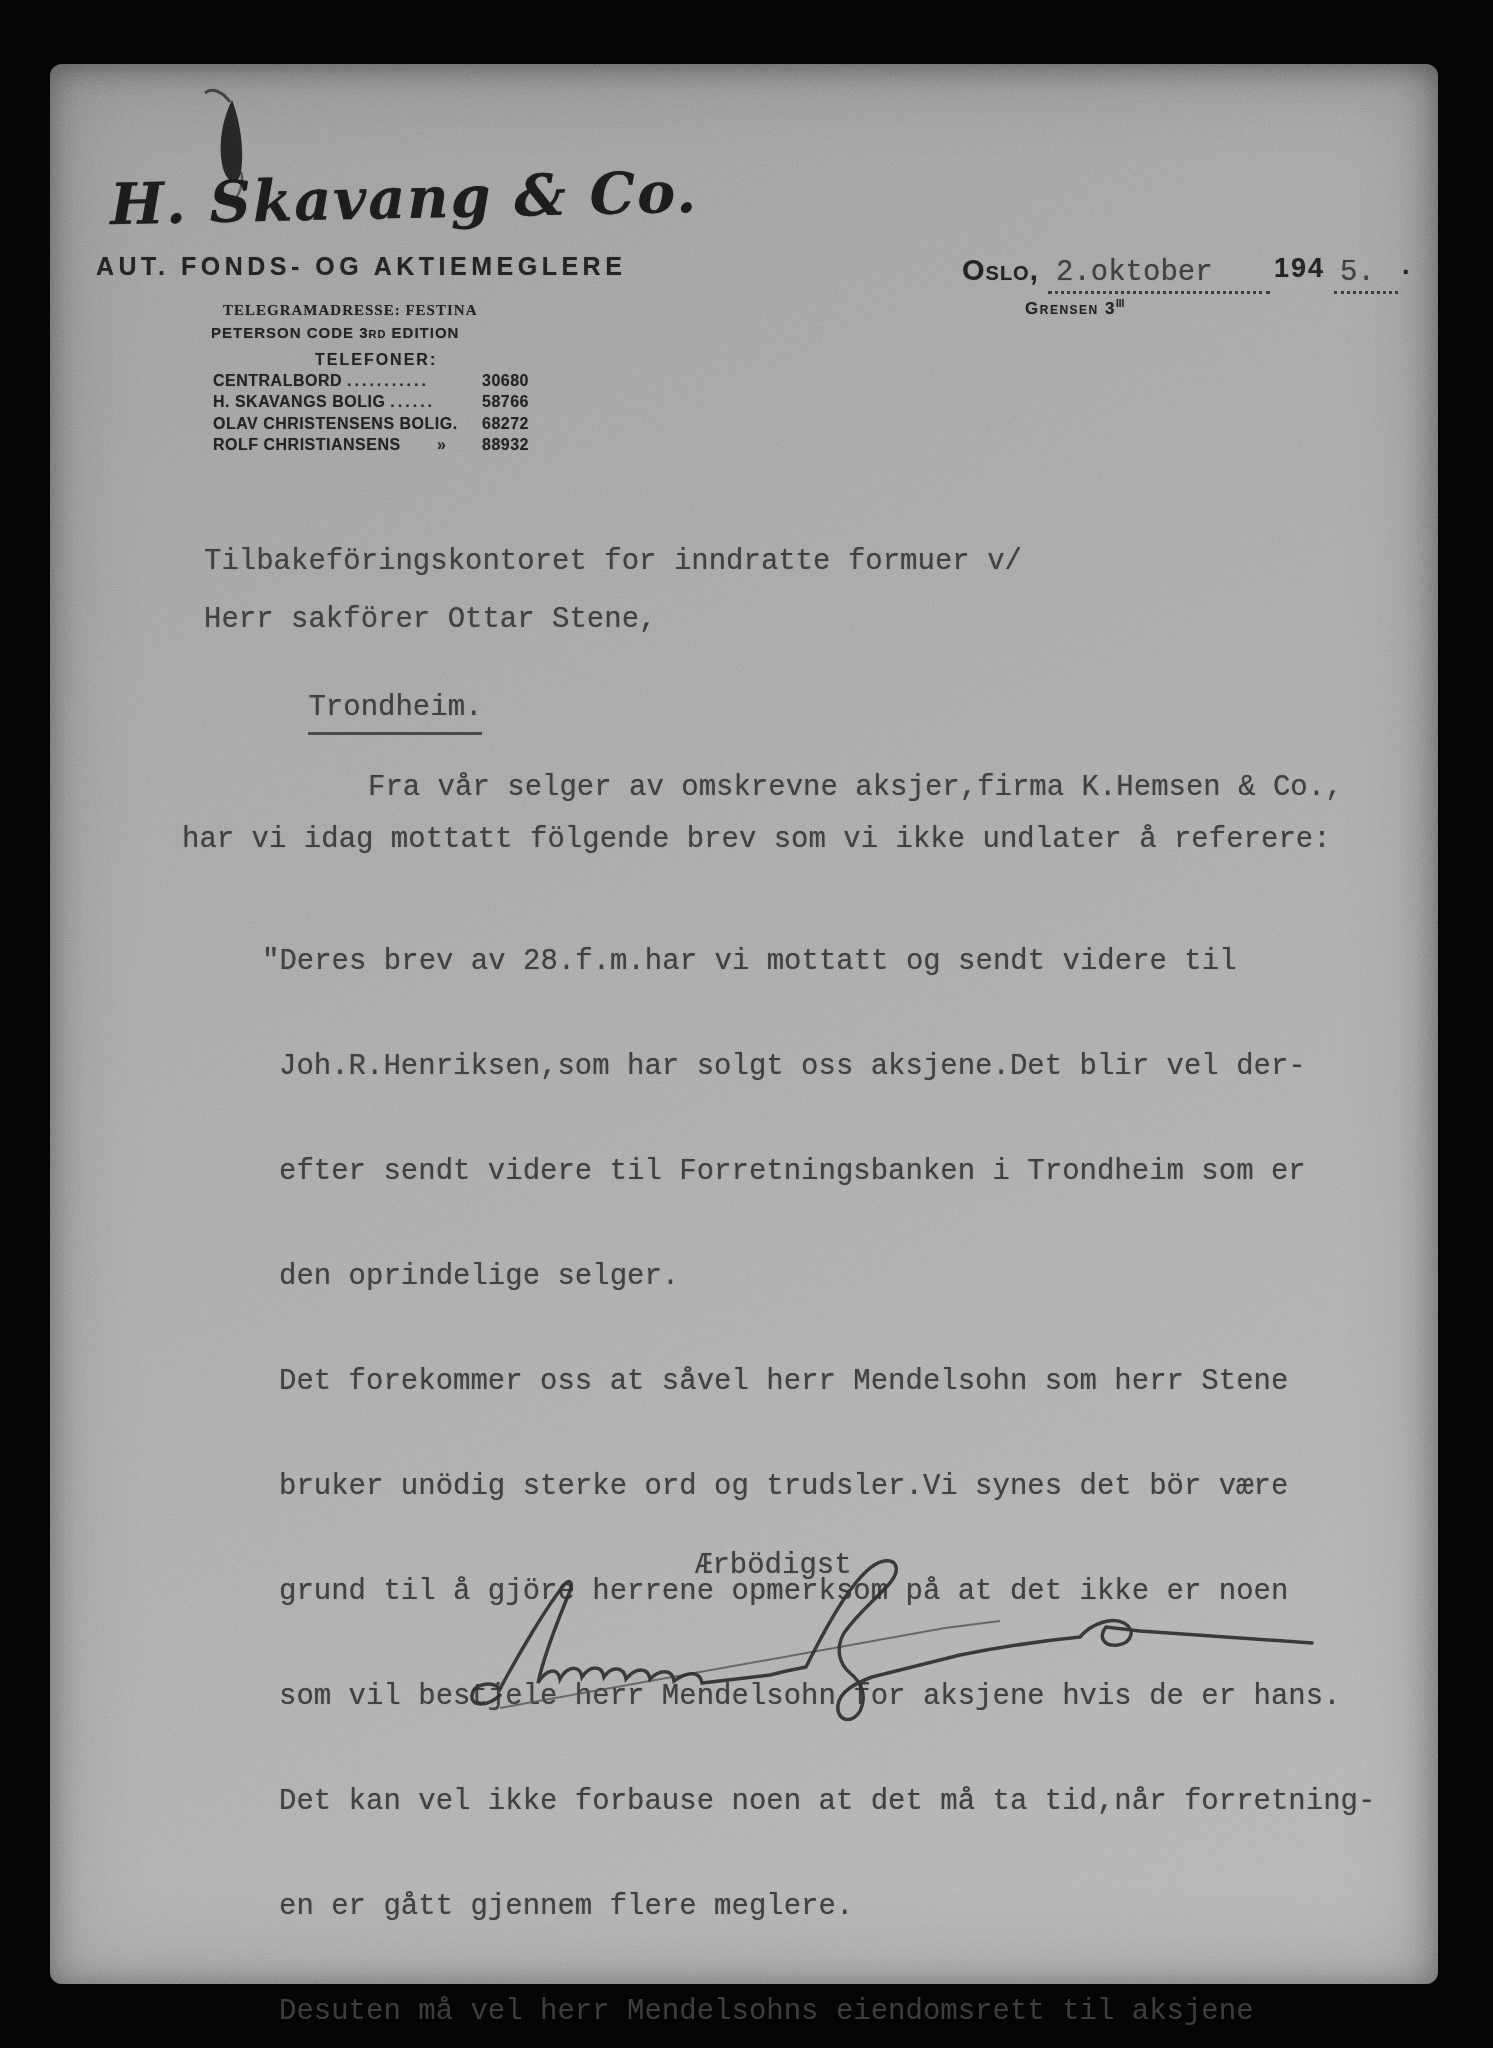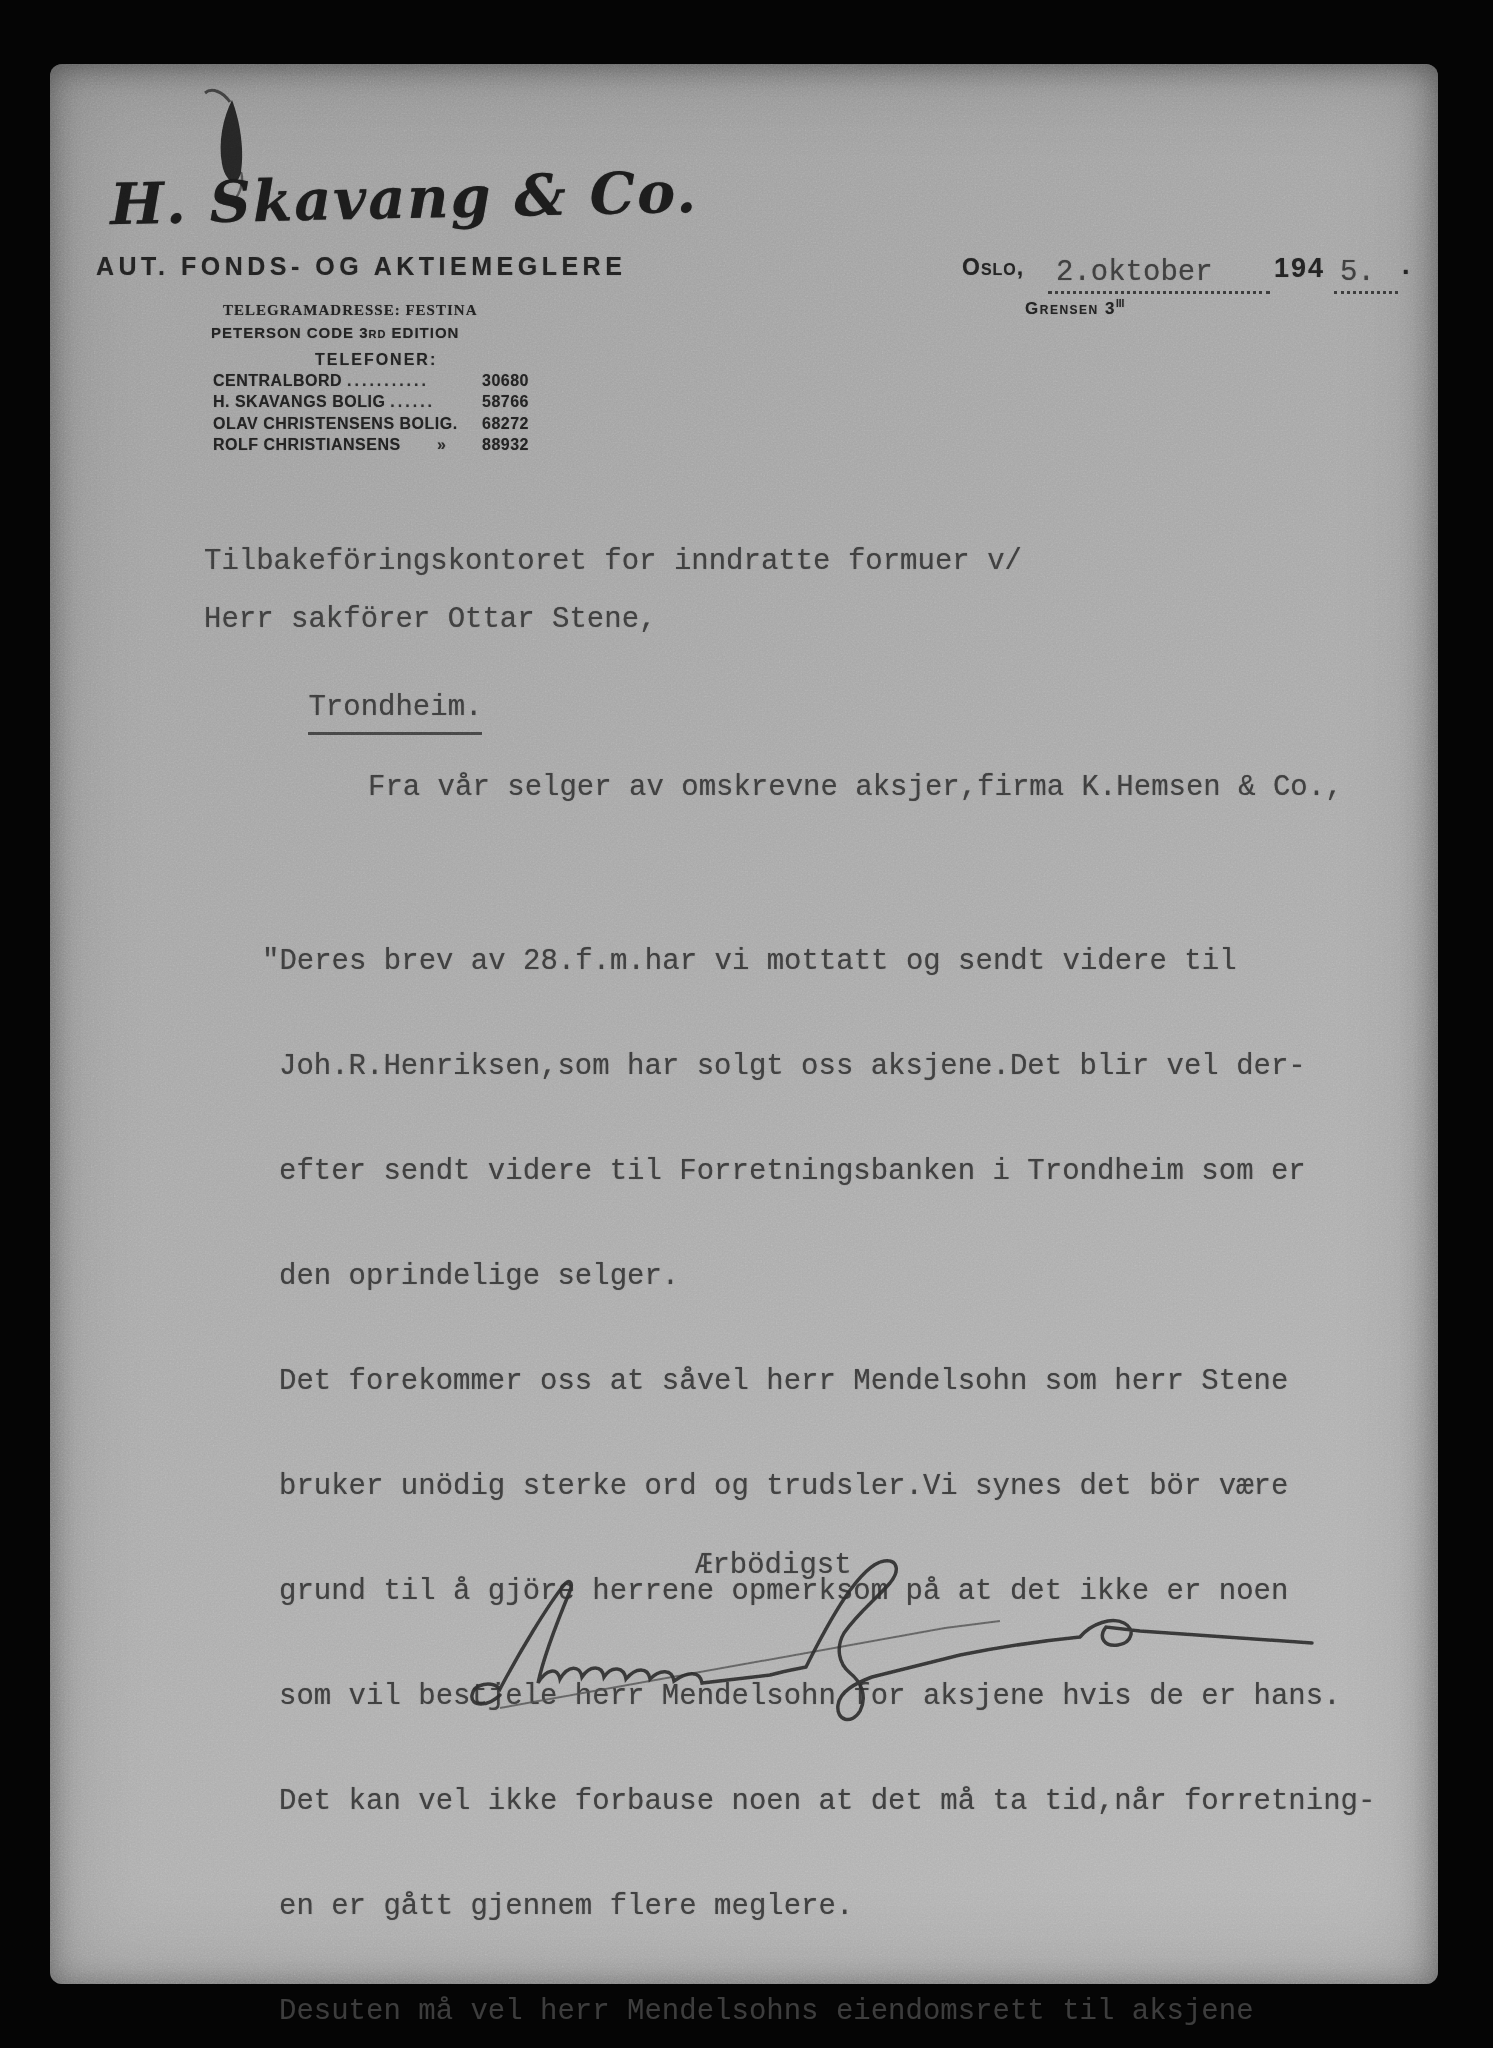--- a/index.html
+++ b/index.html
@@ -22,21 +22,21 @@
   .subtitle{font-size:25px;letter-spacing:4.5px;}
   .small-print{font-size:15px;letter-spacing:1px;font-variant-caps:small-caps;}
   .caps15{font-size:15px;letter-spacing:1px;}
   .phones{width:316px;font-size:16px;}
   .phone-row{display:flex;align-items:center;height:21.5px;letter-spacing:.5px;}
   .phone-row .lbl{white-space:pre;}
   .phone-row .leader{flex:1;overflow:hidden;white-space:nowrap;letter-spacing:3px;padding:0 5px;
                      text-align:left;color:#2c2c2c;}
   .phone-row:last-child .leader{text-align:center;letter-spacing:0;}
   .phone-row .num{white-space:pre;}
-  .city{font-size:23px;font-variant-caps:small-caps;letter-spacing:1px;}
+  .city{font-size:29px;font-variant-caps:small-caps;letter-spacing:1px;}
   .dotted-rule{border-bottom:3px dotted #3a3a3a;height:0;}
   .grensen{font-size:17px;font-variant-caps:small-caps;letter-spacing:1.5px;}
   .grensen sup{font-size:10px;letter-spacing:0;}
   .quote{left:229px;top:818px;}
   .quote .q-line{height:41px;}
   .quote .q-line:first-child{text-indent:-17px;}
   svg.overlay{position:absolute;pointer-events:none;}
   .grain{left:0;top:0;mix-blend-mode:overlay;opacity:.5;}
 </style>
 </head>
@@ -91,20 +91,21 @@
       <span>Grensen 3</span><sup>III</sup>
     </div>
 
     <div class="abs typed" style="left:154px;top:482px;">Tilbakeföringskontoret for inndratte formuer v/</div>
     <div class="abs typed" style="left:154px;top:540px;">Herr sakförer Ottar Stene,</div>
     <div class="abs typed" style="left:154px;top:596px;">
       <span class="typed-u">Trondheim.</span>
     </div>
 
     <div class="abs typed" style="left:318px;top:708px;">Fra vår selger av omskrevne aksjer,firma K.Hemsen &amp; Co.,</div>
+    <div class="abs typed" style="left:132px;top:760px;">har vi idag mottatt fölgende brev som vi ikke undlater å referere:</div>
 
     <div class="abs typed quote">
       <div class="q-line">"Deres brev av 28.f.m.har vi mottatt og sendt videre til</div>
       <div class="q-line">Joh.R.Henriksen,som har solgt oss aksjene.Det blir vel der-</div>
       <div class="q-line">efter sendt videre til Forretningsbanken i Trondheim som er</div>
       <div class="q-line">den oprindelige selger.</div>
       <div class="q-line">Det forekommer oss at såvel herr Mendelsohn som herr Stene</div>
       <div class="q-line">bruker unödig sterke ord og trudsler.Vi synes det bör være</div>
       <div class="q-line">grund til å gjöre herrene opmerksom på at det ikke er noen</div>
       <div class="q-line">som vil bestjele herr Mendelsohn for aksjene hvis de er hans.</div>

